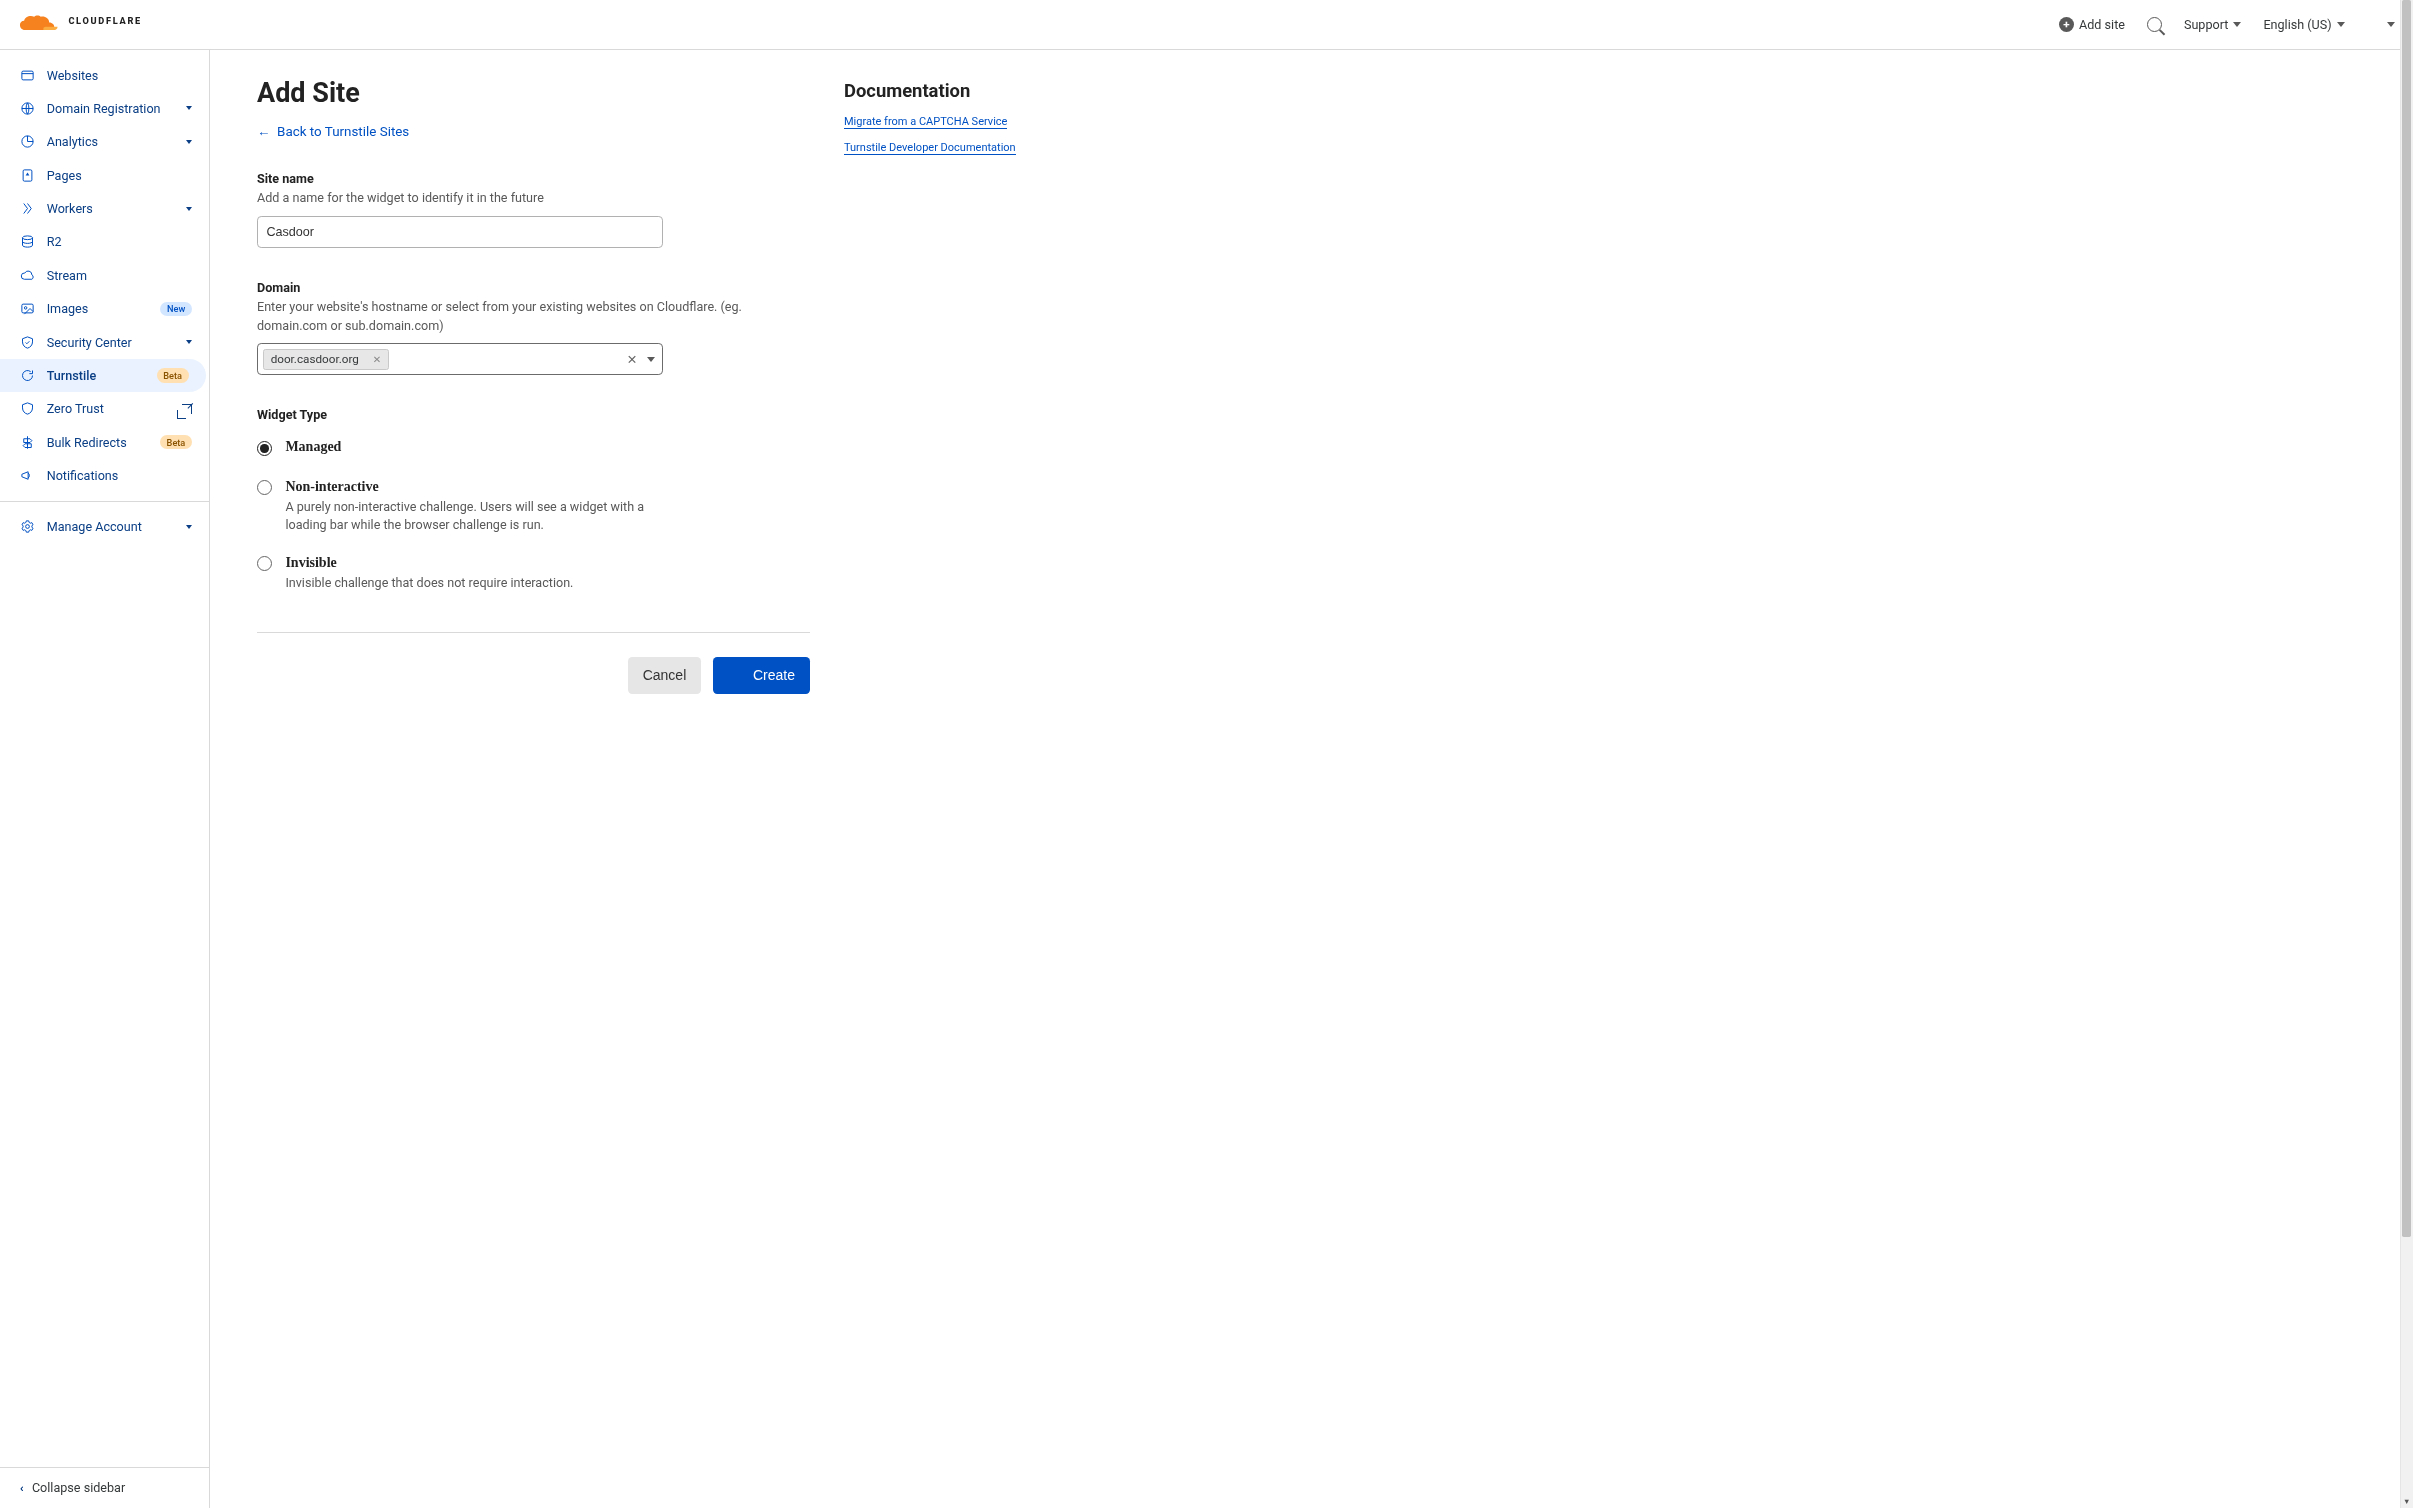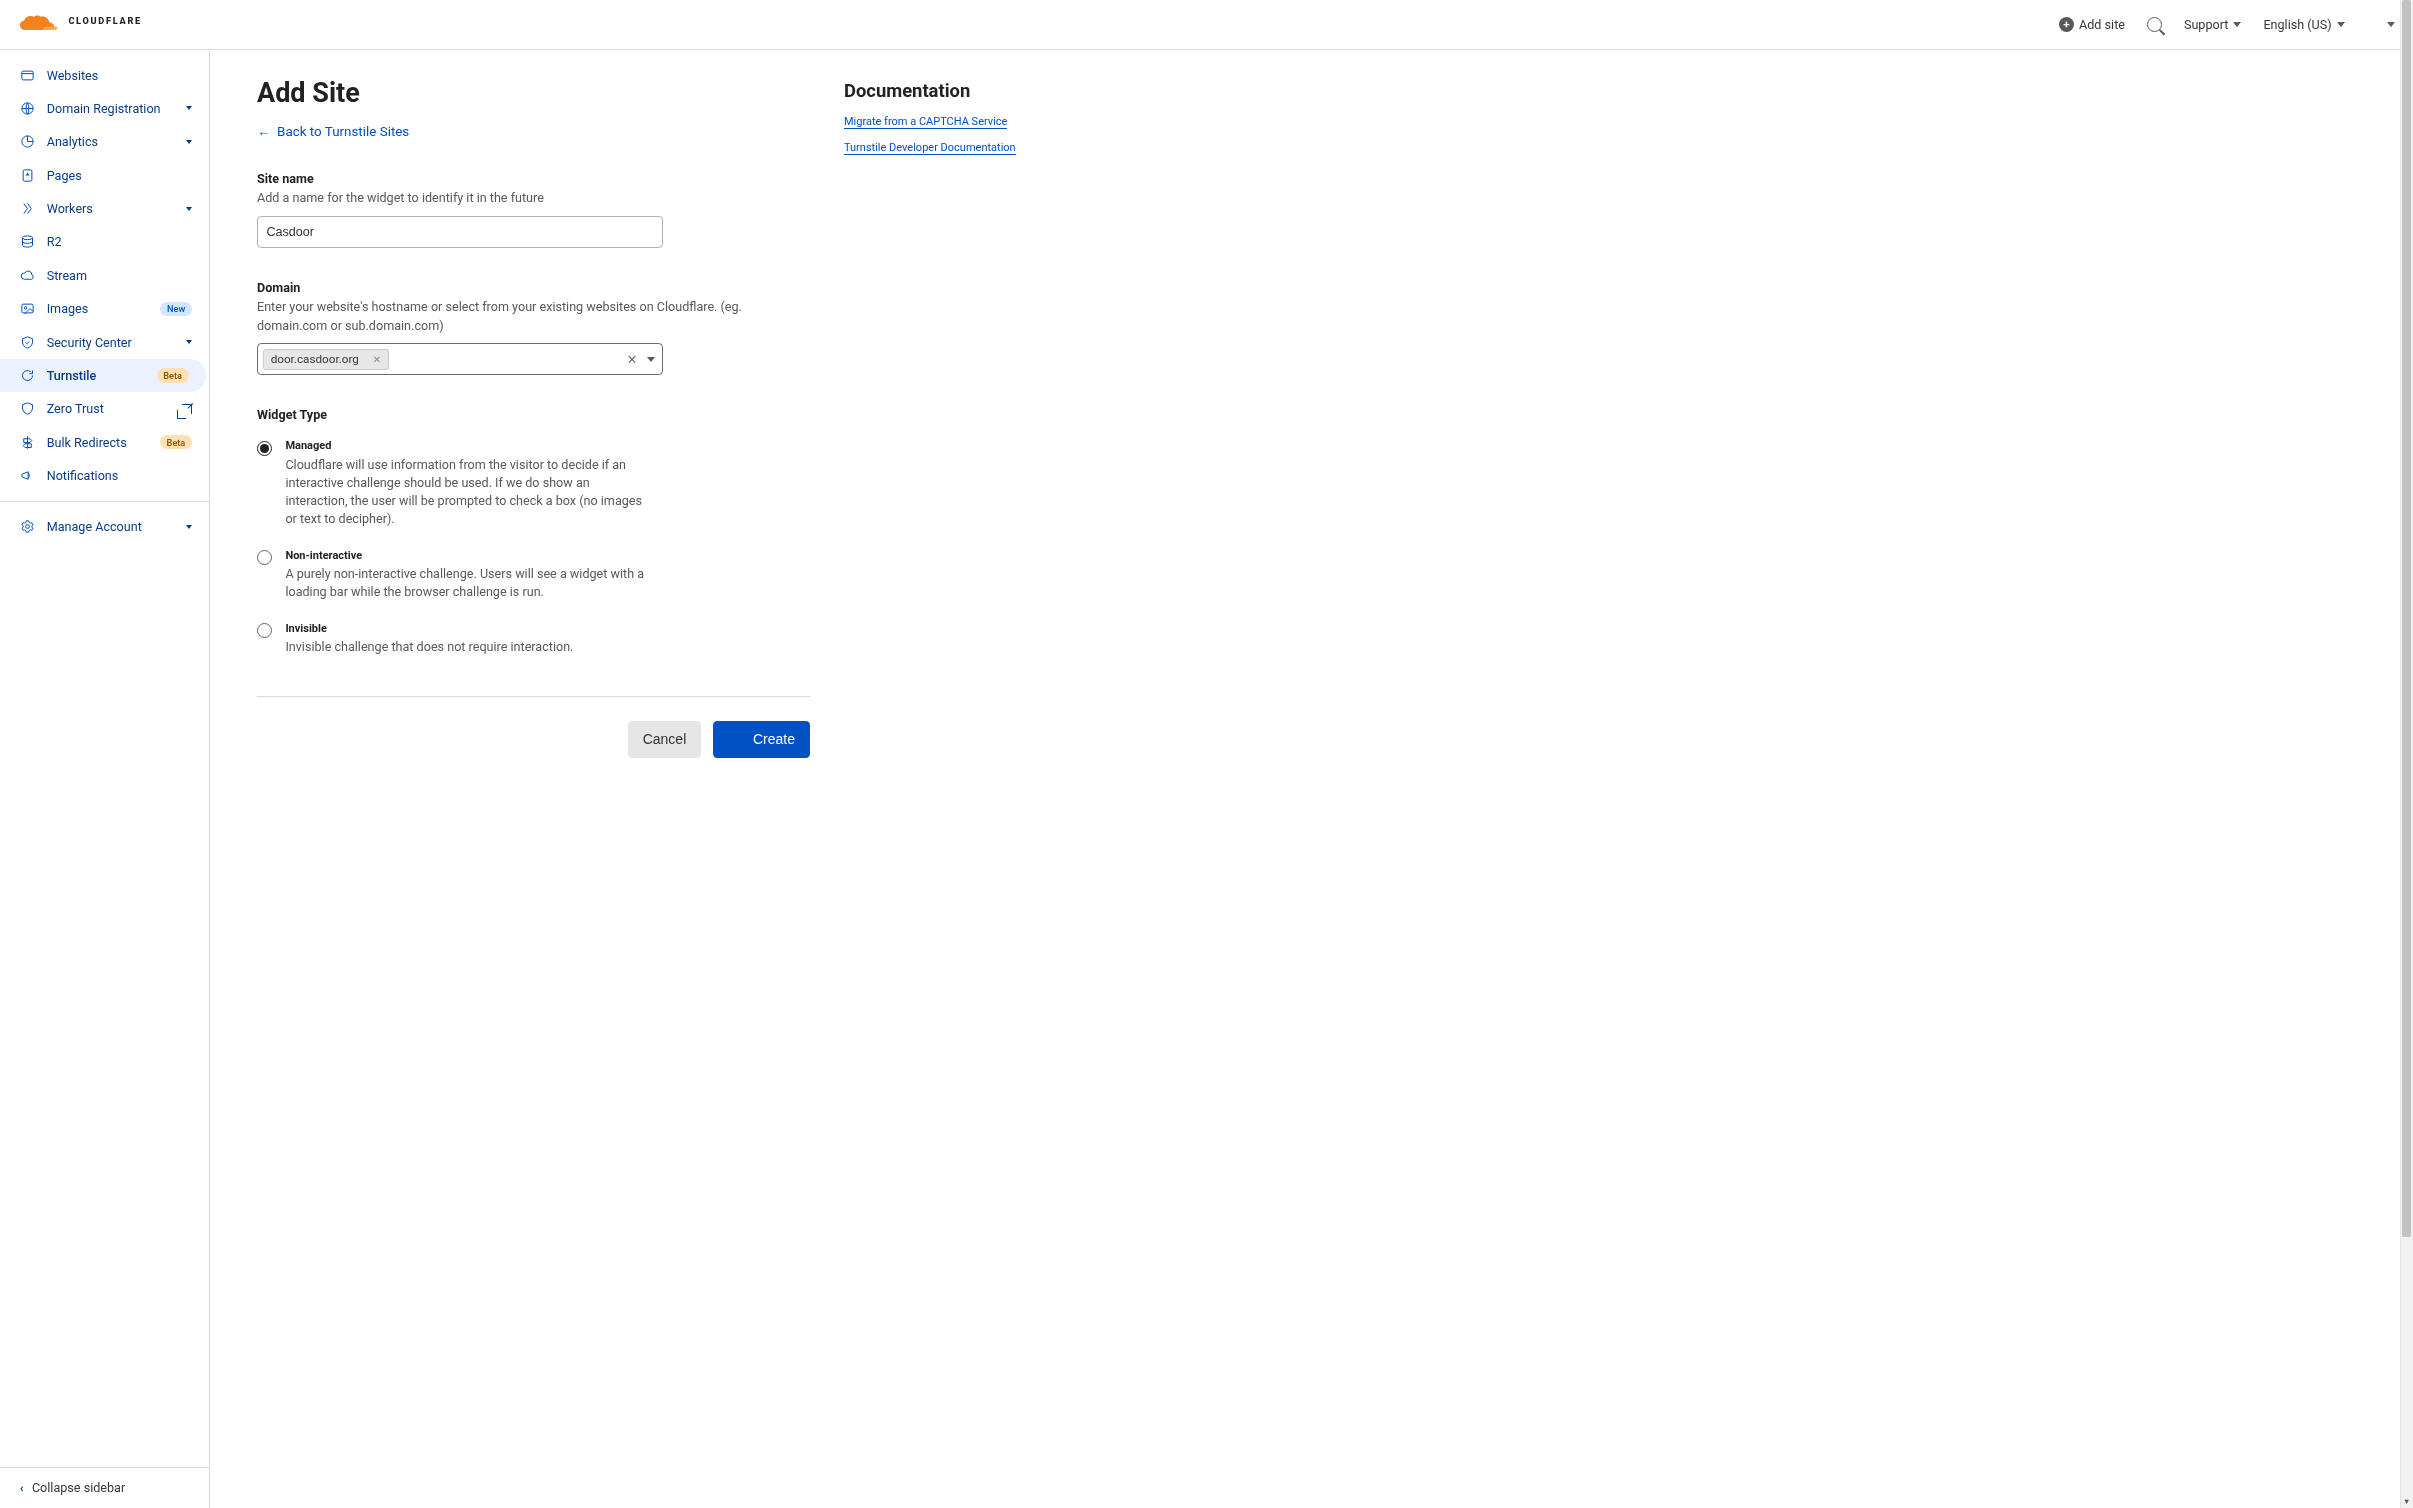--- a/index.html
+++ b/index.html
@@ -275,21 +275,21 @@
     width:15px;height:15px;flex:0 0 15px;
     border:1.3px solid #666;border-radius:50%;
     margin-top:1.7px;
     display:flex;align-items:center;justify-content:center;
     cursor:pointer;
   }
   .radio.checked{border-color:#222;}
   .radio.checked::after{
     content:"";width:8.4px;height:8.4px;border-radius:50%;background:#222;
   }
-  .radio-body .radio-title{font-weight:700;font-size:11px;color:#222;margin-bottom:3.4px;}
+  .radio-body .radio-title{font-weight:700;font-size:14px;color:#222;margin-bottom:3.4px;font-family:Liberation Serif, serif;}
   .radio-body .radio-desc{color:var(--cf-text-muted);font-size:12.6px;line-height:1.45;max-width:369px;}
 
   .actions-row{
     border-top:0.8px solid var(--cf-border);
     margin-top:40px;padding-top:23.5px;
     display:flex;justify-content:flex-end;gap:11.7px;
   }
   .btn{
     height:37px;padding:0 15px;border-radius:4.2px;font-size:14px;
     border:none;cursor:pointer;
@@ -531,21 +531,20 @@
           </div>
         </div>
 
         <div class="radio-group">
           <div class="field-label">Widget Type</div>
           <div id="radio-options" style="margin-top:17px;">
               <div class="radio-option">
                 <span class="radio checked"></span>
                 <div class="radio-body">
                   <div class="radio-title">Managed</div>
-                  <div class="radio-desc">Cloudflare will use information from the visitor to decide if an interactive challenge should be used. If we do show an interaction, the user will be prompted to check a box (no images or text to decipher).</div>
                 </div>
               </div>
               <div class="radio-option">
                 <span class="radio"></span>
                 <div class="radio-body">
                   <div class="radio-title">Non-interactive</div>
                   <div class="radio-desc">A purely non-interactive challenge. Users will see a widget with a loading bar while the browser challenge is run.</div>
                 </div>
               </div>
               <div class="radio-option">

